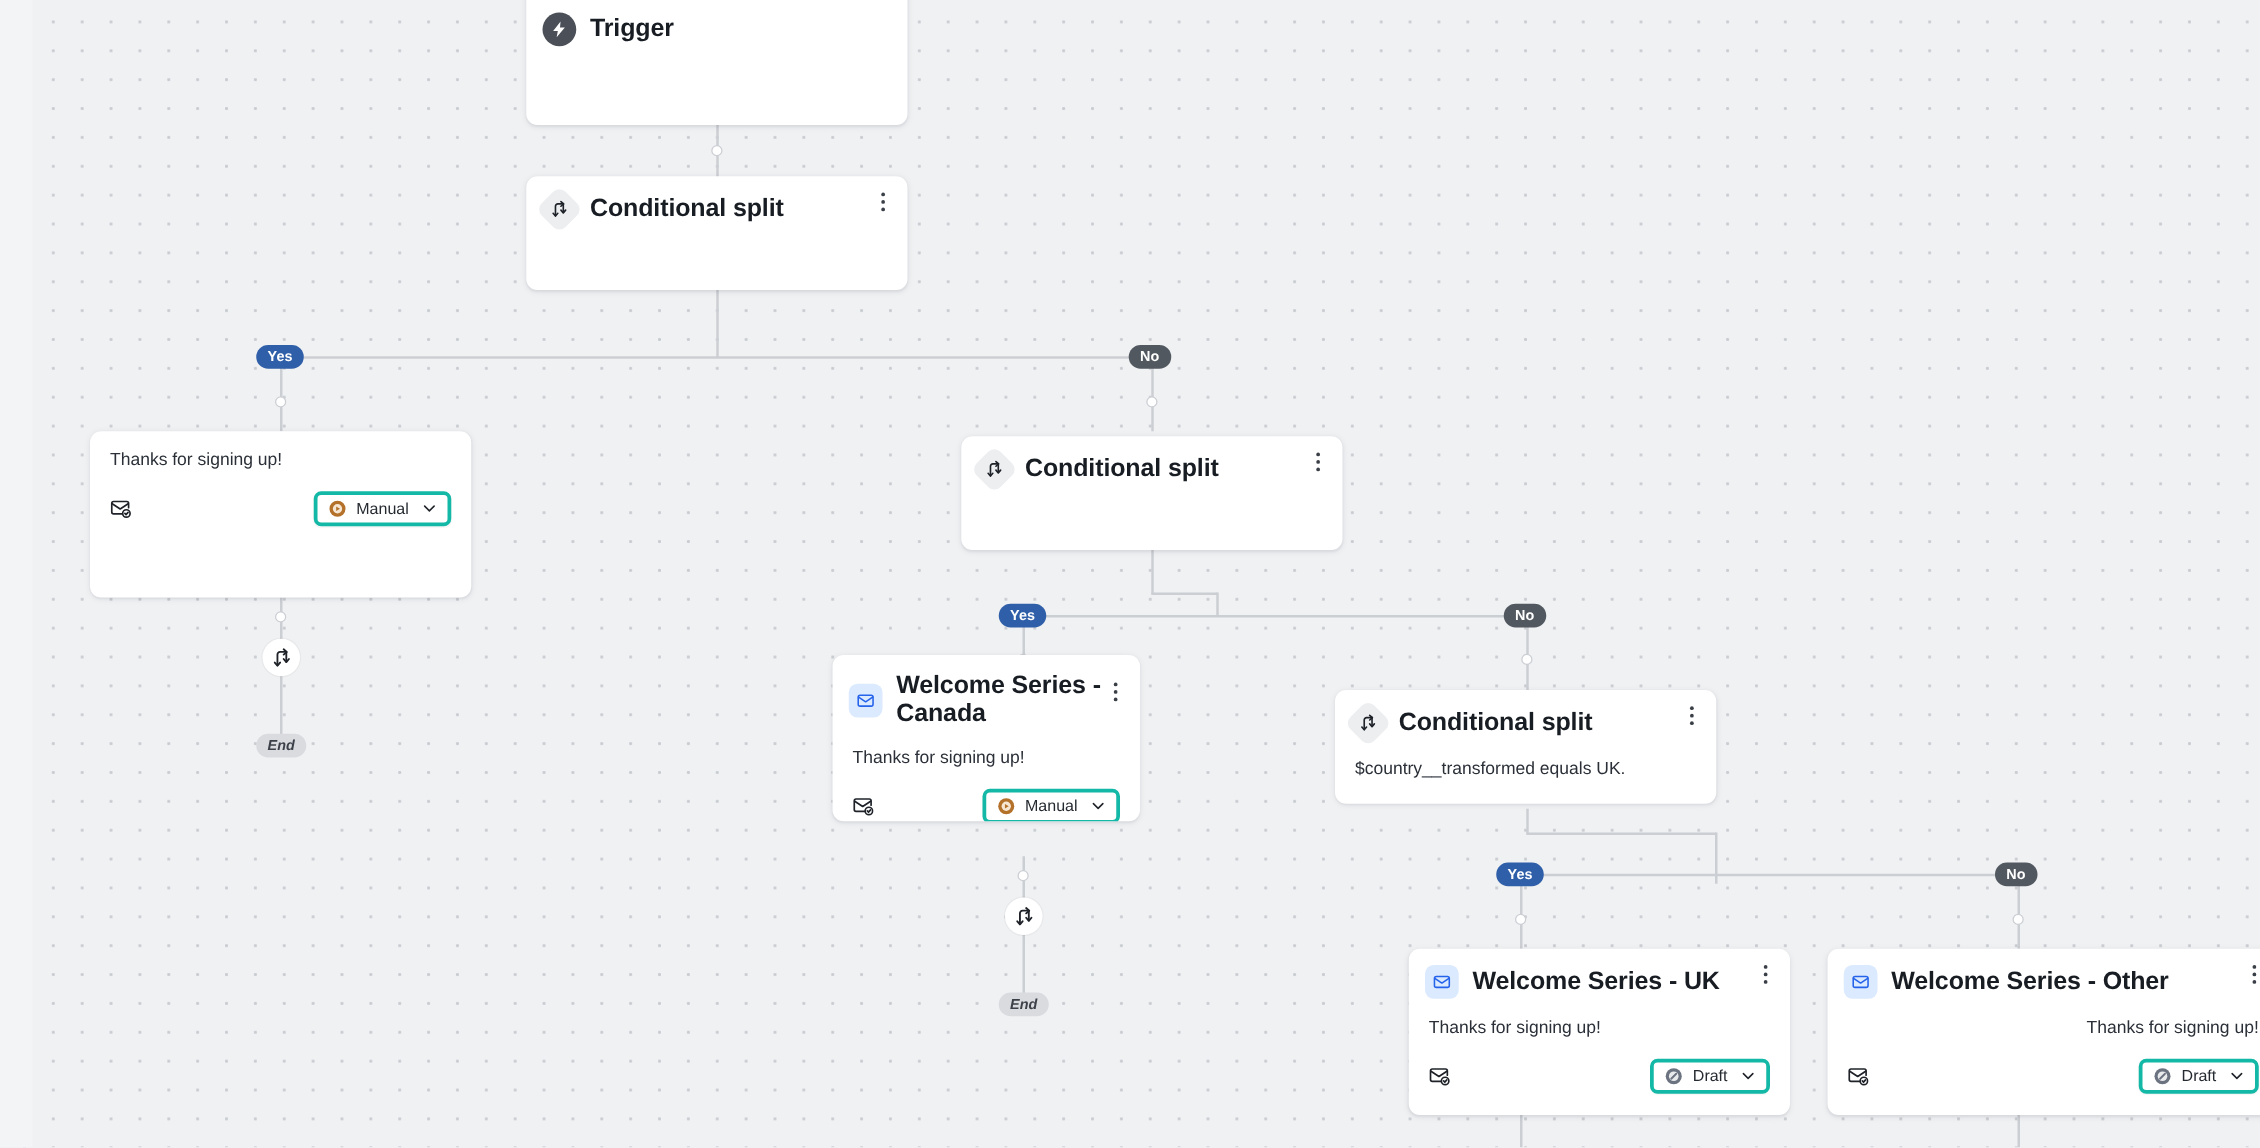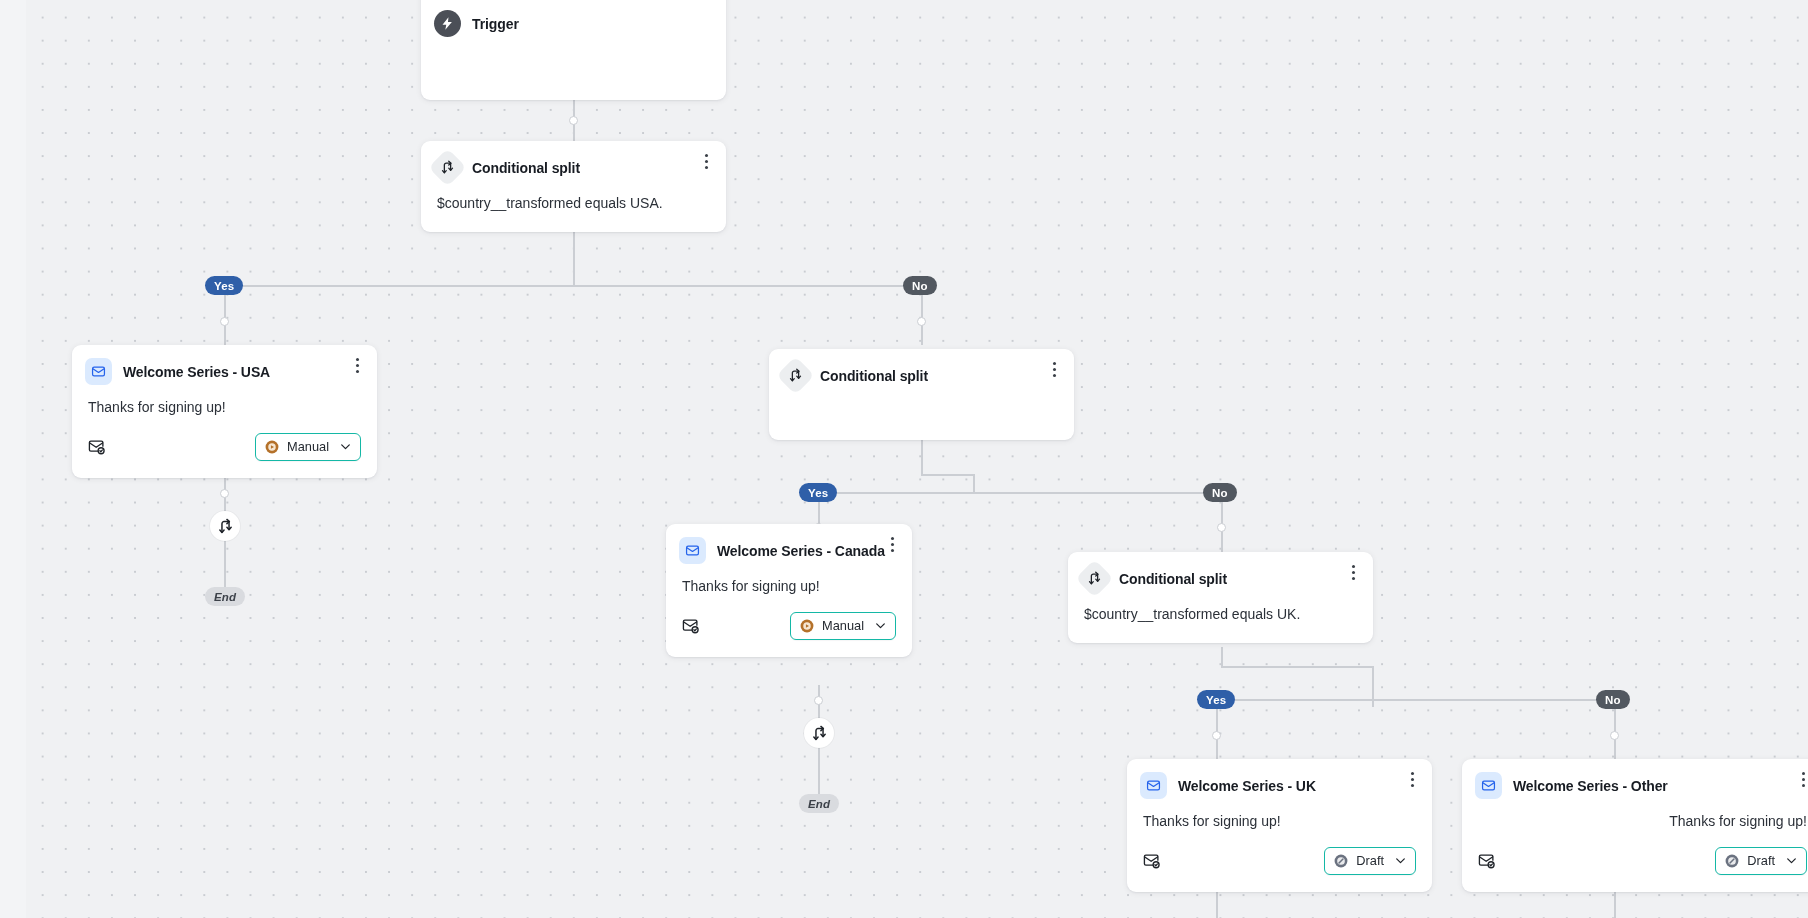--- a/index.html
+++ b/index.html
@@ -95,21 +95,21 @@
   }
 
   .card-head {
     display: flex;
     align-items: center;
     padding: 13px 13px 0 13px;
     position: relative;
   }
 
   .card-title {
-    font-size: 14px;
+    font-size: 20px;
     font-weight: 700;
     color: #181c23;
     letter-spacing: -.1px;
     margin-left: 11px;
   }
 
   .card-body {
     font-size: 14px;
     color: #2b3038;
     padding: 14px 16px 0 16px;
@@ -178,21 +178,21 @@
   .ico-foot svg { width: 17px; height: 17px; display:block; }
 
   
   .status-select {
     display: flex;
     align-items: center;
     gap: 8px;
     height: 28px;
     padding: 0 8px 0 9px;
     background: #ffffff;
-    border: 1px solid #14b8a6;
+    border: 3px solid #14b8a6;
     border-radius: 6px;
     cursor: pointer;
     box-shadow: 0 1px 1px rgba(16,24,40,.04);
   }
   .status-label {
     font-size: 12.8px;
     color: #252a31;
     font-weight: 400;
   }
   .status-dot { width: 14px; height: 14px; flex: 0 0 auto; }
@@ -306,38 +306,23 @@
           <polyline points="14 13 17 16.5 20 13"></polyline>
         </svg>
       </span>
       <span class="card-title">Conditional split</span>
       <span class="kebab">
           <i></i>
           <i></i>
           <i></i>
         </span>
     </div>
-    <div class="card-body">$country__transformed equals USA.</div>
   </div>
 
   <div class="card" style="left:72px; top:345px; width:305px; height:133px;">
-    <div class="card-head">
-      <span class="ico-email">
-        <svg viewBox="0 0 24 24" fill="none" stroke="#2563eb" stroke-width="2" stroke-linecap="round" stroke-linejoin="round">
-          <rect x="2.5" y="5" width="19" height="14" rx="2.5"></rect>
-          <path d="M3 7.5l9 6 9-6"></path>
-        </svg>
-      </span>
-      <span class="card-title">Welcome Series - USA</span>
-      <span class="kebab">
-          <i></i>
-          <i></i>
-          <i></i>
-        </span>
-    </div>
     <div class="card-body">Thanks for signing up!</div>
     <div class="card-footer">
       <span class="ico-foot">
         <svg viewBox="0 0 24 24" fill="none" stroke="#1f2329" stroke-width="1.9" stroke-linecap="round" stroke-linejoin="round">
           <path d="M21 11.5V6.5a2 2 0 0 0-2-2H4a2 2 0 0 0-2 2v10a2 2 0 0 0 2 2h10"></path>
           <path d="M2.5 7l9 6 9-6"></path>
           <circle cx="18.5" cy="18" r="4.2"></circle>
           <polyline points="16.8 18 18.1 19.3 20.4 16.8"></polyline>
         </svg>
       </span>

